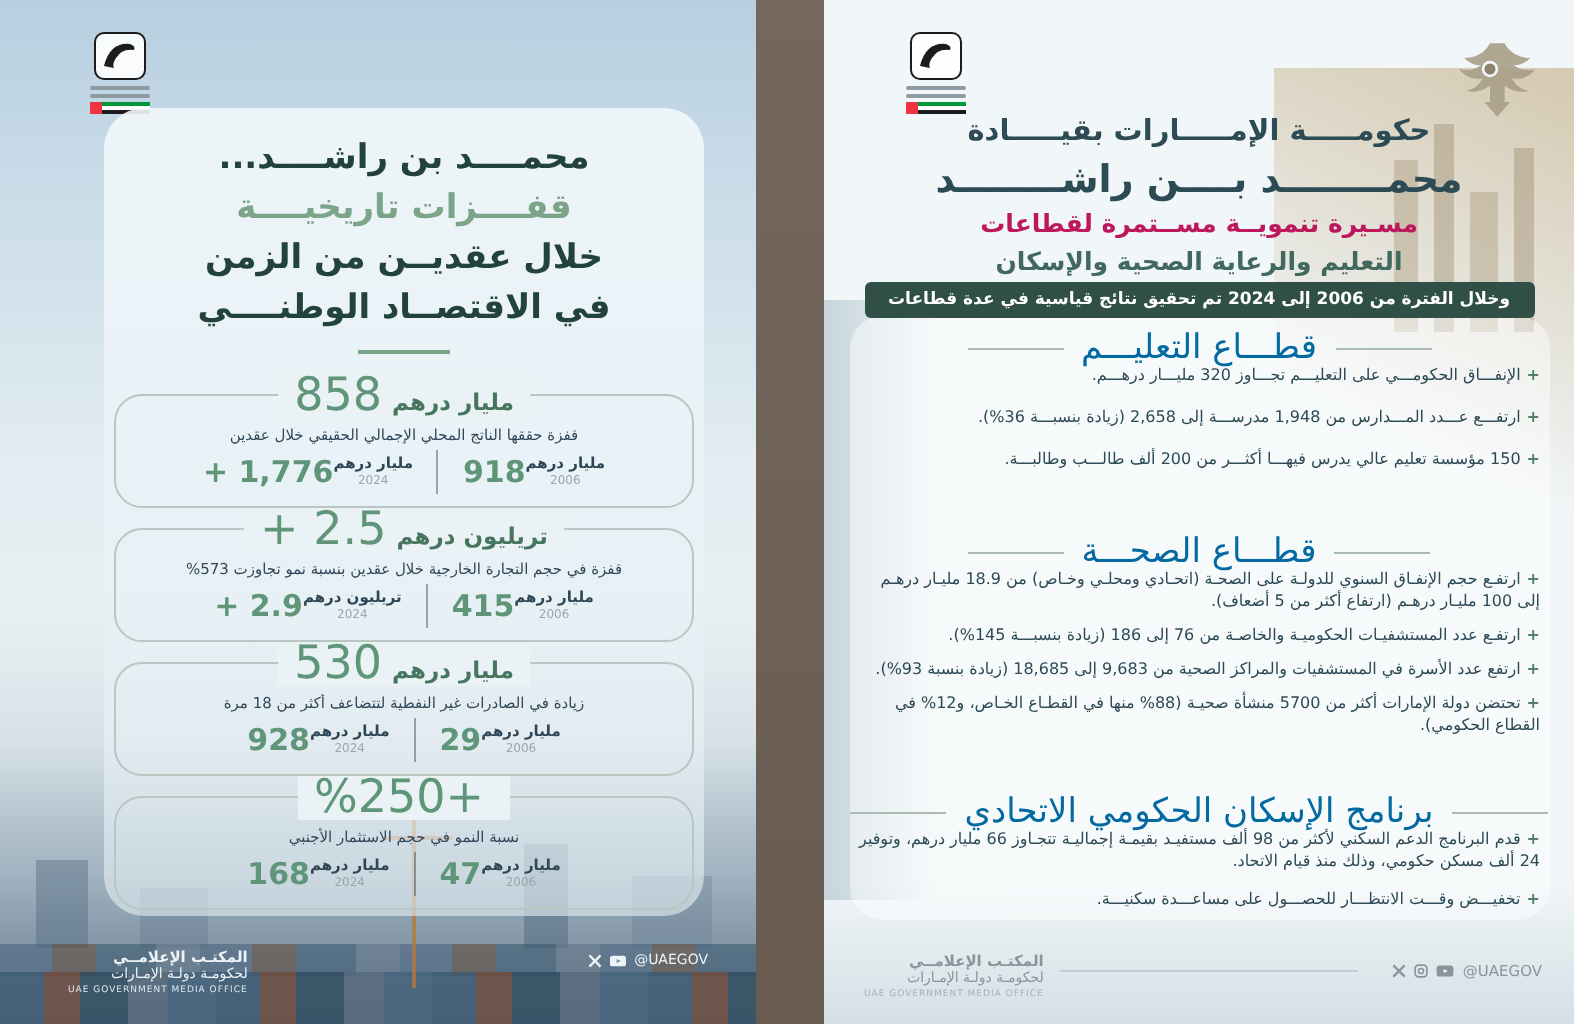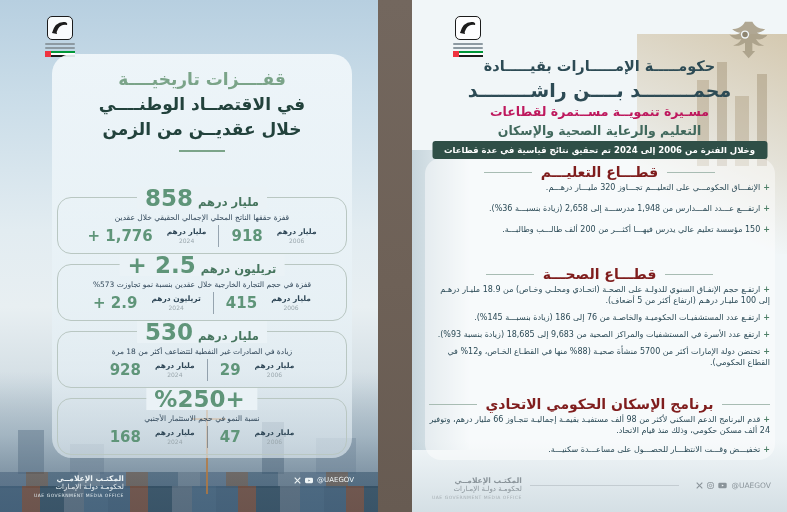--- a/index.html
+++ b/index.html
@@ -40,25 +40,25 @@
       background:linear-gradient(180deg,rgba(242,248,251,.9) 0%,rgba(231,241,246,.8) 60%,rgba(226,236,242,.62) 100%);}
   .lp-title{position:absolute;top:13px;left:0;right:0;text-align:center;}
   .lp-title .t1{font-size:17px;font-weight:bold;color:#22423c;line-height:25px;white-space:nowrap;}
   .lp-title .t2{font-size:17px;font-weight:bold;color:#7ba489;line-height:25px;white-space:nowrap;}
   .t-underline{width:46px;height:2px;background:#7ba489;margin:8px auto 0;}
 
   .sbox{position:absolute;left:5px;width:290px;height:57px;border:1px solid #b9c7c2;border-radius:14px;}
   .sbox0{top:143px}.sbox1{top:210px}.sbox2{top:277px}.sbox3{top:344px}
   .sbig{position:absolute;top:-11px;left:50%;transform:translateX(-50%);background:#eaf2f6;padding:0 8px;
       display:flex;align-items:baseline;gap:5px;white-space:nowrap;direction:ltr;}
-  .snum{font-size:23px;font-weight:bold;color:#5f9579;line-height:22px;}
+  .snum{font-size:23px;font-weight:normal;color:#5f9579;line-height:22px;}
   .sunit{font-size:11.5px;font-weight:bold;color:#47765f;}
   .sdesc{position:absolute;top:15px;left:4px;right:4px;text-align:center;font-size:7.5px;color:#32485a;white-space:nowrap;overflow:hidden;}
   .svals{position:absolute;bottom:6px;left:0;right:0;display:flex;align-items:center;justify-content:center;gap:12px;direction:ltr;}
-  .sval{display:flex;align-items:center;gap:14px;}
+  .sval{display:flex;align-items:center;gap:0;}
   .vnum{font-size:15px;font-weight:bold;color:#5f9579;white-space:nowrap;}
   .vlab{display:flex;flex-direction:column;align-items:center;line-height:1;}
   .vunit{font-size:7.5px;font-weight:bold;color:#2e4656;white-space:nowrap;}
   .vyear{font-size:6px;color:#9aa7ad;margin-top:2px;}
   .vdiv{width:1px;height:22px;background:rgba(50,72,90,.45);}
 
   .lp-foot{position:absolute;left:34px;bottom:14px;text-align:right;direction:rtl;color:#eef4f6;}
   .lp-foot .fo1{font-size:7.5px;font-weight:bold;line-height:9px;}
   .lp-foot .fo2{font-size:7px;line-height:9px;}
   .lp-foot .fo3{font-size:4.5px;letter-spacing:.5px;direction:ltr;text-align:left;color:#dfe8ec;margin-top:1px;}
@@ -92,21 +92,21 @@
   .rt1{font-size:14.5px;font-weight:bold;color:#2d4b55;line-height:21px;white-space:nowrap;}
   .rt2{font-size:19px;font-weight:bold;color:#2d4b55;line-height:26px;white-space:nowrap;}
   .rt3{font-size:12.5px;font-weight:bold;color:#be185d;line-height:18px;white-space:nowrap;}
   .rt4{font-size:12.5px;font-weight:bold;color:#41695d;line-height:19px;white-space:nowrap;}
 
   .ribbon{position:absolute;top:141px;left:50%;transform:translateX(-50%);background:#2f4f47;color:#ffffff;
       font-size:8.5px;font-weight:bold;padding:4px 12px;border-radius:3px;white-space:nowrap;direction:rtl;}
 
   .sech{position:absolute;left:14px;right:14px;display:flex;align-items:center;justify-content:center;gap:9px;}
   .sech .sline{flex:0 0 48px;height:1px;background:#a8bcb3;}
-  .sech .sectext{font-size:14px;font-weight:bold;color:#7f1d1d;white-space:nowrap;direction:rtl;}
+  .sech .sectext{font-size:17px;font-weight:normal;color:#0369a1;white-space:nowrap;direction:rtl;}
   .sech-edu{top:164px}.sech-health{top:266px}.sech-house{top:396px}
 
   .bl{position:absolute;left:15px;right:17px;direction:rtl;text-align:right;}
   .bl-edu{top:182px}.bl-health{top:284px}.bl-house{top:414px}
   .bullet{margin:0;color:#2b4a56;font-size:8px;line-height:11px;}
   .bl-edu .bullet{margin-bottom:10px;}
   .bl-health .bullet{margin-bottom:6px;}
   .bl-house .bullet{margin-bottom:8px;}
   .bmark{color:#4f8068;font-weight:bold;margin-left:3px;}
 
@@ -145,23 +145,24 @@
         <span class="fcol">
             <span class="fg"></span>
             <span class="fw"></span>
             <span class="fb"></span>
           </span>
       </div>
     </div>
 
     <div class="lp-card">
       <div class="lp-title" dir="rtl">
+        <div class="t1">محمــــد بن راشــــد...</div>
         <div class="t2">قفــــزات تاريخيــــة</div>
+        <div class="t1">خلال عقديــن من الزمن</div>
         <div class="t1">في الاقتصــاد الوطنــــي</div>
-        <div class="t1">خلال عقديــن من الزمن</div>
         <div class="t-underline"></div>
       </div>
 
       <div class="sbox sbox0">
         <div class="sbig">
           <span class="snum">858</span>
           <span class="sunit" dir="rtl">مليار درهم</span>
         </div>
         <div class="sdesc" dir="rtl">قفزة حققها الناتج المحلي الإجمالي الحقيقي خلال عقدين</div>
         <div class="svals">

